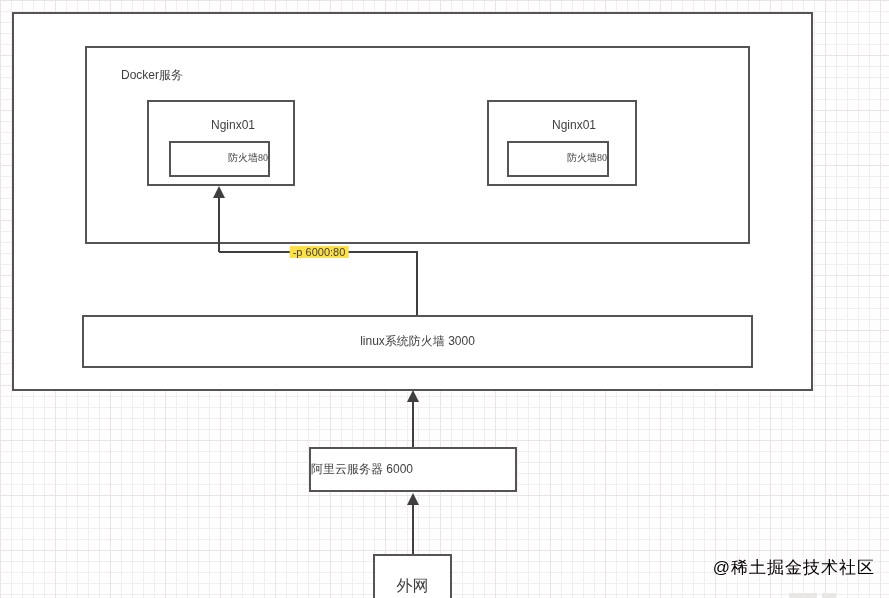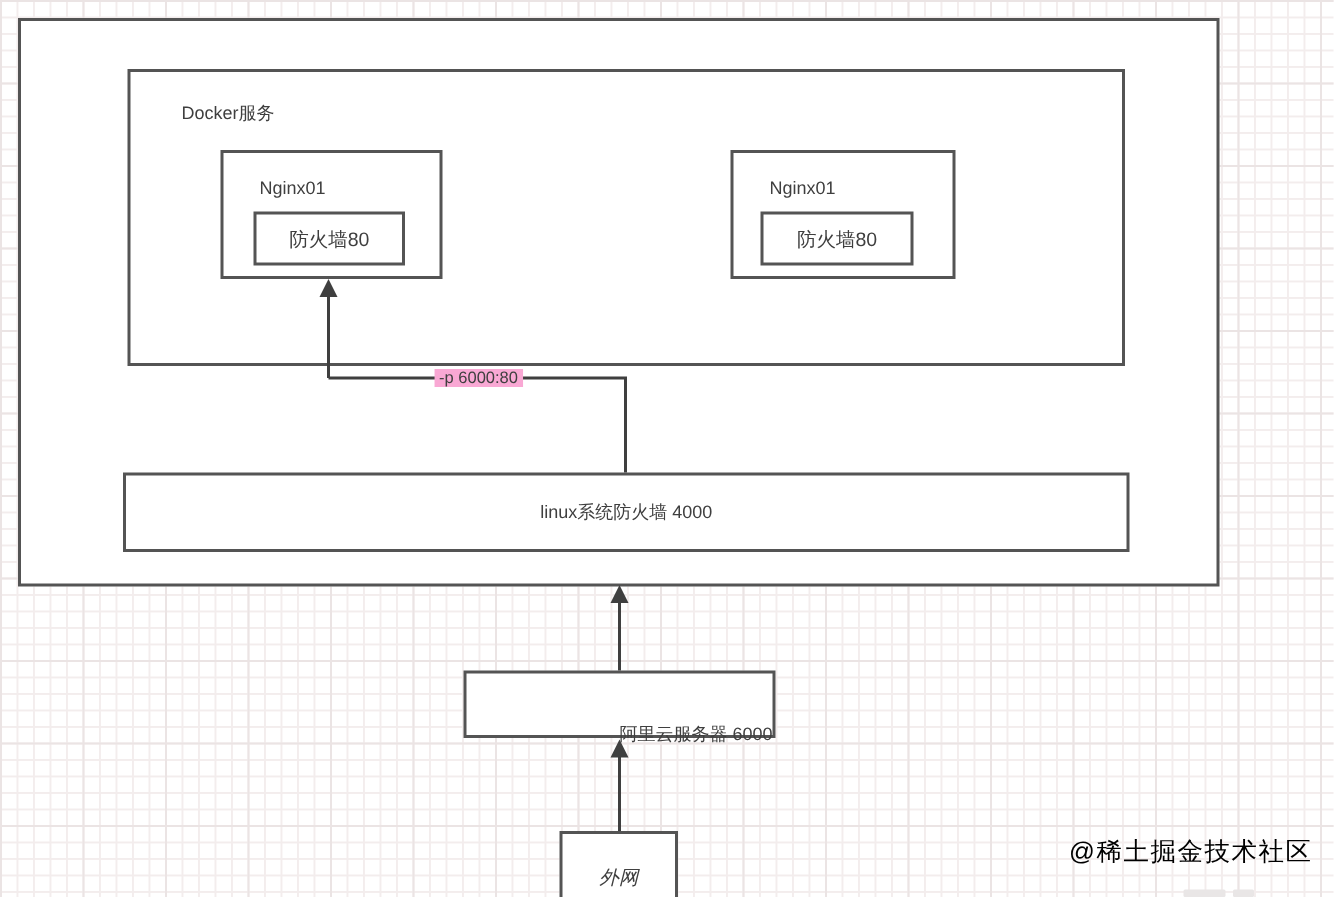--- a/index.html
+++ b/index.html
@@ -28,56 +28,56 @@
     box-sizing: content-box;
   }
   
   .outer-box   { left: 12px;  top: 12px;  width: 797px; height: 375px; }
   
   .docker-box  { left: 85px;  top: 46px;  width: 661px; height: 194px; }
   .docker-label{ position: absolute; left: 34px; top: 19px; font-size: 12px; }
   
   .nginx1      { left: 147px; top: 100px; width: 144px; height: 82px; }
   .nginx2      { left: 487px; top: 100px; width: 146px; height: 82px; }
-  .nginx-title { position: absolute; left: 0; right: 0; top: 16px; text-align: left; font-size: 12px; margin-left: 24px; }
+  .nginx-title { position: absolute; left: 0; right: 0; top: 16px; text-align: center; font-size: 12px; margin-left: 24px; }
   .firewall1   { position: absolute; left: 20px; top: 39px; width: 97px; height: 32px;
                  border: 2px solid #545454; background: #fff; }
   .firewall2   { position: absolute; left: 18px; top: 39px; width: 98px; height: 32px;
                  border: 2px solid #545454; background: #fff; }
-  .firewall-text { display: block; width: 100%; text-align: center; font-size: 13px; margin-top: 8px; }
+  .firewall-text { display: block; width: 100%; text-align: right; font-size: 10px; margin-top: 8px; font-family: Liberation Serif, serif; }
   
   .linux-box   { left: 82px;  top: 315px; width: 667px; height: 49px; }
   .linux-text  { display: block; width: 100%; text-align: center; font-size: 12px; line-height: 49px; }
   
   .aliyun-box  { left: 309px; top: 447px; width: 204px; height: 41px; }
-  .aliyun-text { display: block; width: 100%; text-align: right; font-size: 12px; line-height: 41px; margin-top: 20px; }
+  .aliyun-text { display: block; width: 100%; text-align: left; font-size: 12px; line-height: 41px; }
   
   .extranet-box  { left: 373px; top: 554px; width: 75px; height: 58px; }
-  .extranet-text { display: block; width: 100%; text-align: center; font-size: 13px; margin-top: 20px; font-style: italic; }
+  .extranet-text { display: block; width: 100%; text-align: center; font-size: 16px; margin-top: 20px; }
   
   .line {
     position: absolute;
     background: #3f3f3f;
   }
   .arrowhead-up {
     position: absolute;
     width: 0; height: 0;
     border-left: 6px solid transparent;
     border-right: 6px solid transparent;
     border-bottom: 12px solid #3f3f3f;
   }
   .conn-v-right { left: 416px; top: 252px; width: 2px; height: 63px; }
   .conn-h       { left: 219px; top: 251px; width: 199px; height: 2px; }
   .conn-v-left  { left: 218px; top: 197px; width: 2px; height: 55px; }
   .ah-nginx     { left: 213px; top: 186px; }
   .pm-label {
     position: absolute;
     left: 319px; top: 252px;
     transform: translate(-50%, -50%);
-    background: #f9a8d4;
+    background: #fde047;
     padding: 0 3px;
     font-size: 11px;
     color: #3f3f3f;
     white-space: nowrap;
   }
   .arrow2-line { left: 412px; top: 401px; width: 2px; height: 46px; }
   .ah-outer    { left: 407px; top: 390px; }
   .arrow3-line { left: 412px; top: 504px; width: 2px; height: 50px; }
   .ah-aliyun   { left: 407px; top: 493px; }
   
@@ -116,21 +116,21 @@
 </div>
 
 <div class="box nginx2">
   <div class="nginx-title">Nginx01</div>
   <div class="firewall2">
     <span class="firewall-text">防火墙80</span>
   </div>
 </div>
 
 <div class="box linux-box">
-  <span class="linux-text">linux系统防火墙 4000</span>
+  <span class="linux-text">linux系统防火墙 3000</span>
 </div>
 
 <div class="box aliyun-box">
   <span class="aliyun-text">阿里云服务器 6000</span>
 </div>
 
 <div class="box extranet-box">
   <span class="extranet-text">外网</span>
 </div>
 

